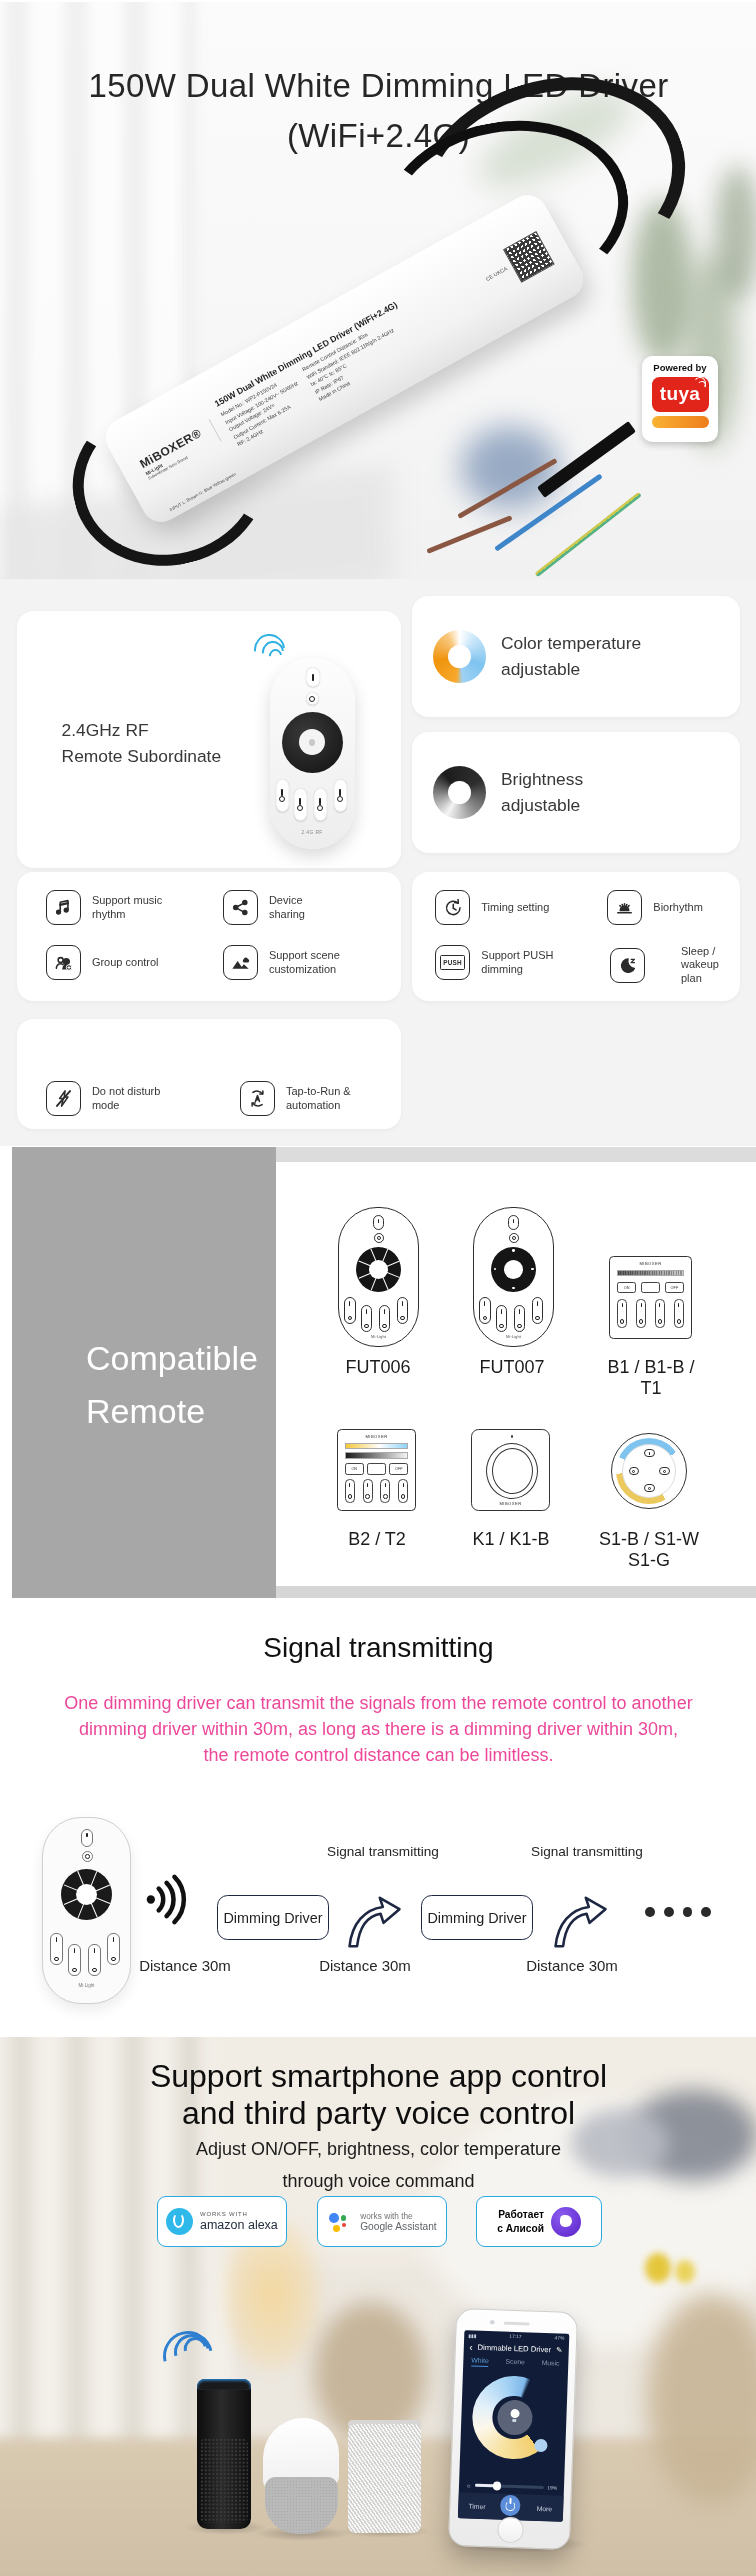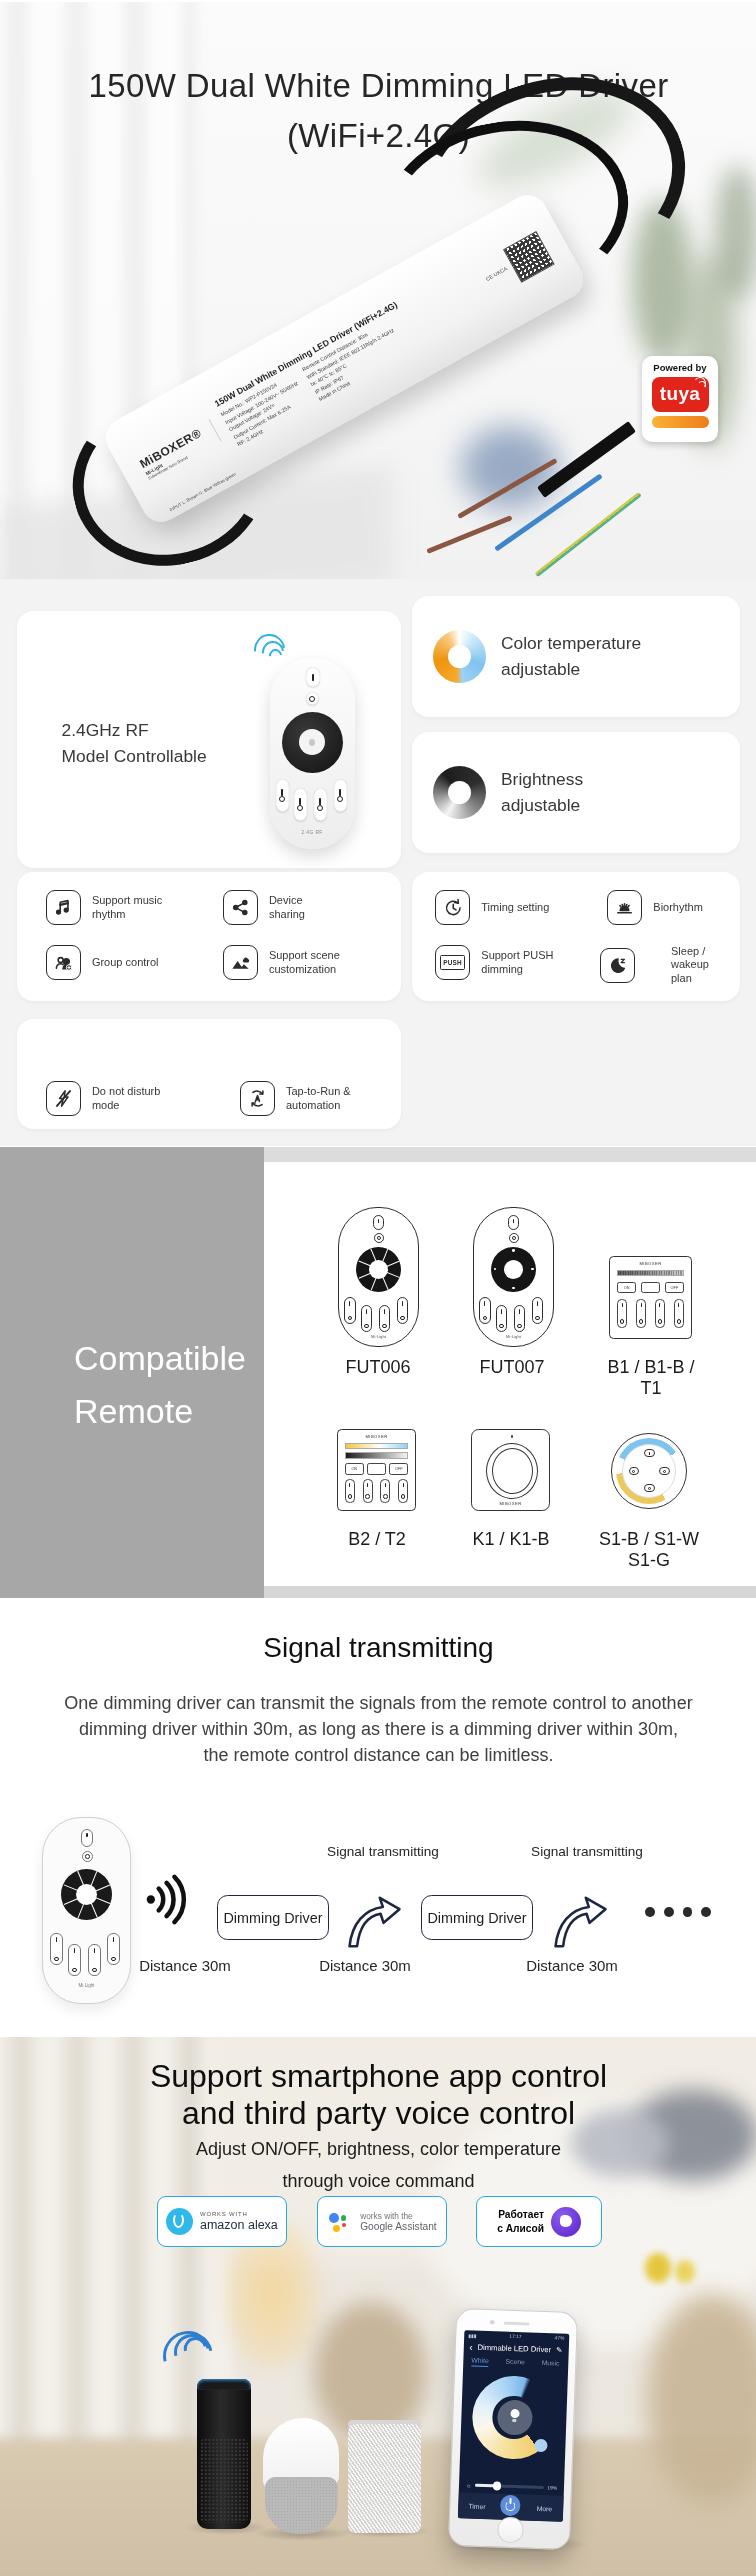--- a/index.html
+++ b/index.html
@@ -45,21 +45,21 @@
   
   .remote{position:absolute;background:linear-gradient(180deg,#fdfdfd,#ededed);border-radius:45px;box-shadow:0 7.6px 16.6px rgba(0,0,0,.15);}
   .r-pill{position:absolute;background:#fff;border-radius:7.6px;box-shadow:inset 0 0 1.5px rgba(0,0,0,.25),0 0.8px 1.5px rgba(0,0,0,.15);display:flex;align-items:center;justify-content:center;flex-direction:column;}
   .gi{width:1.9px;height:6.8px;background:#222;border-radius:0.8px;}
   .go{width:6px;height:6px;border:1.5px solid #222;border-radius:50%;box-sizing:border-box;}
   .r-dial{position:absolute;border-radius:50%;background:radial-gradient(circle at 40% 35%,#3a3a3a,#101010);}
   .r-dial .hole{position:absolute;background:#f4f4f4;border-radius:50%;}
   .arcs i{position:absolute;border:2.3px solid #2fb1e3;border-radius:50%;border-right-color:transparent;border-bottom-color:transparent;transform:rotate(38deg);}
   
   #compat{position:absolute;left:0;top:1145px;width:757px;height:452px;background:#fff;}
-  .compat-gray{position:absolute;left:0;top:0;width:264px;height:452px;background:#a7a7a7;}
+  .compat-gray{position:absolute;left:12px;top:0;width:264px;height:452px;background:#a7a7a7;}
   .compat-title{position:absolute;left:74px;top:185px;font-size:34px;color:#fff;line-height:1.55;}
   .strip-top{position:absolute;left:264px;top:0;width:493px;height:15px;background:#dcdcdc;}
   .strip-bot{position:absolute;left:264px;top:439px;width:493px;height:13px;background:#d6d6d6;}
   .oval{position:absolute;background:#fff;border:1.1px solid #2e2e2e;border-radius:39px;}
   .lr-pill{position:absolute;border:0.9px solid #2e2e2e;border-radius:6px;background:#fff;display:flex;flex-direction:column;align-items:center;justify-content:space-between;padding:3px 0;box-sizing:border-box;}
   .lr-pill .gi{width:1.1px;height:4.5px;}
   .lr-pill .go{width:4.5px;height:4.5px;border-width:0.9px;}
   .tick{position:absolute;left:50%;top:0;width:1.1px;height:100%;background:#fff;transform-origin:center;}
   .rlabel{position:absolute;font-size:18px;color:#1c1c1c;text-align:center;transform:translateX(-50%);}
   .panel{position:absolute;background:#fff;border:1.1px solid #333;border-radius:4.5px;box-sizing:border-box;}
@@ -68,21 +68,21 @@
   .hatch{background-image:repeating-linear-gradient(90deg,rgba(0,0,0,.35) 0 1.1px,rgba(255,255,255,0) 1.1px 2.4px);}
   .p-btnrow{display:flex;justify-content:space-between;width:82%;margin:5.3px auto 0;}
   .p-btn{width:16.6px;height:9.8px;border:0.8px solid #444;border-radius:2.3px;font-size:3.8px;color:#333;display:flex;align-items:center;justify-content:center;background:#fff;}
   .p-pillrow{display:flex;justify-content:space-between;width:82%;margin:5.3px auto 0;}
   .p-pill{width:9.8px;height:29px;border:0.8px solid #444;border-radius:4.5px;display:flex;flex-direction:column;align-items:center;justify-content:space-between;padding:3px 0;box-sizing:border-box;}
   .p-pill .gi{width:1.1px;height:4.5px;}
   .p-pill .go{width:4.5px;height:4.5px;border-width:0.9px;}
   
   #signal{position:absolute;left:0;top:1596px;width:757px;height:439px;background:#fff;}
   .sig-h{position:absolute;left:0;top:34px;width:757px;text-align:center;font-size:28px;color:#101010;}
-  .sig-p{position:absolute;left:38px;top:92px;width:681px;text-align:center;font-size:18px;line-height:1.45;color:#404040;}
+  .sig-p{position:absolute;left:38px;top:92px;width:681px;text-align:center;font-size:18px;line-height:1.45;color:#ec4899;}
   .drv-box{position:absolute;border:1.9px solid #1d2742;border-radius:10.6px;width:112px;height:45px;display:flex;align-items:center;justify-content:center;font-size:14.4px;color:#1f1f1f;background:#fff;box-sizing:border-box;}
   .sig-small{position:absolute;transform:translateX(-50%);font-size:13.6px;color:#262626;}
   .dist{position:absolute;transform:translateX(-50%);font-size:15px;color:#262626;}
   .dots4{position:absolute;display:flex;gap:9px;}
   .dots4 i{width:9.8px;height:9.8px;background:#2a2a2a;border-radius:50%;}
   
   #voice{position:absolute;left:0;top:2035px;width:757px;height:541px;background:#ece7df;overflow:hidden;}
   .v-head{position:absolute;left:0;width:757px;text-align:center;font-size:32px;color:#0e0e0e;}
   .v-sub{position:absolute;left:0;width:757px;text-align:center;font-size:18px;color:#1c1c1c;}
   .badge{position:absolute;width:130px;height:51px;background:#fff;border:1.5px solid #29a9e1;border-radius:9px;display:flex;align-items:center;justify-content:center;gap:6.8px;box-sizing:border-box;}
@@ -210,21 +210,21 @@
       </div>
       <div class="tuya-bar"></div>
     </div>
   </section>
 
   <section id="features">
 
     <div class="card" style="left:16.6px;top:32px;width:384px;height:257px;">
       <div class="bigtext" style="position:absolute;left:45px;top:106px;">
         <div>2.4GHz RF</div>
-        <div>Model Controllable</div>
+        <div>Remote Subordinate</div>
       </div>
       <div class="arcs" style="position:absolute;left:236px;top:21px;width:36px;height:36px;">
         <i style="left:16.6px;top:16.6px;width:9px;height:9px;"></i>
         <i style="left:9px;top:9px;width:18px;height:18px;"></i>
         <i style="left:1.5px;top:1.5px;width:27px;height:27px;"></i>
       </div>
       <div class="remote" style="left:253px;top:47px;width:85px;height:191px;">
         <div class="r-pill" style="left:36px;top:9px;width:14.4px;height:20.4px;">
             <span class="gi"></span>
           </div>
@@ -356,21 +356,21 @@
       </div>
       <div class="fitem" style="left:23px;top:73px;">
         <span class="icbox">
           <span class="pushbox">PUSH</span>
         </span>
         <span class="flabel">
           <div>Support PUSH</div>
             <div>dimming</div>
         </span>
       </div>
-      <div class="fitem" style="left:188px;top:73px;gap:36px;">
+      <div class="fitem" style="left:198px;top:73px;gap:36px;">
         <span class="icbox">
           <svg width="23" height="23" viewBox="0 0 24 24" fill="#2b2b2b" stroke="#2b2b2b" stroke-width="1.4" stroke-linecap="round" stroke-linejoin="round">
             <path d="M12.6 5.2a7 7 0 1 0 6.6 9.8 7.6 7.6 0 0 1-6.6-9.8z"></path>
             <path d="M15.8 5.6h3.4l-3.4 3.4h3.4" fill="none"></path>
           </svg>
         </span>
         <span class="flabel">
           <div>Sleep / wakeup</div>
             <div>plan</div>
         </span>

